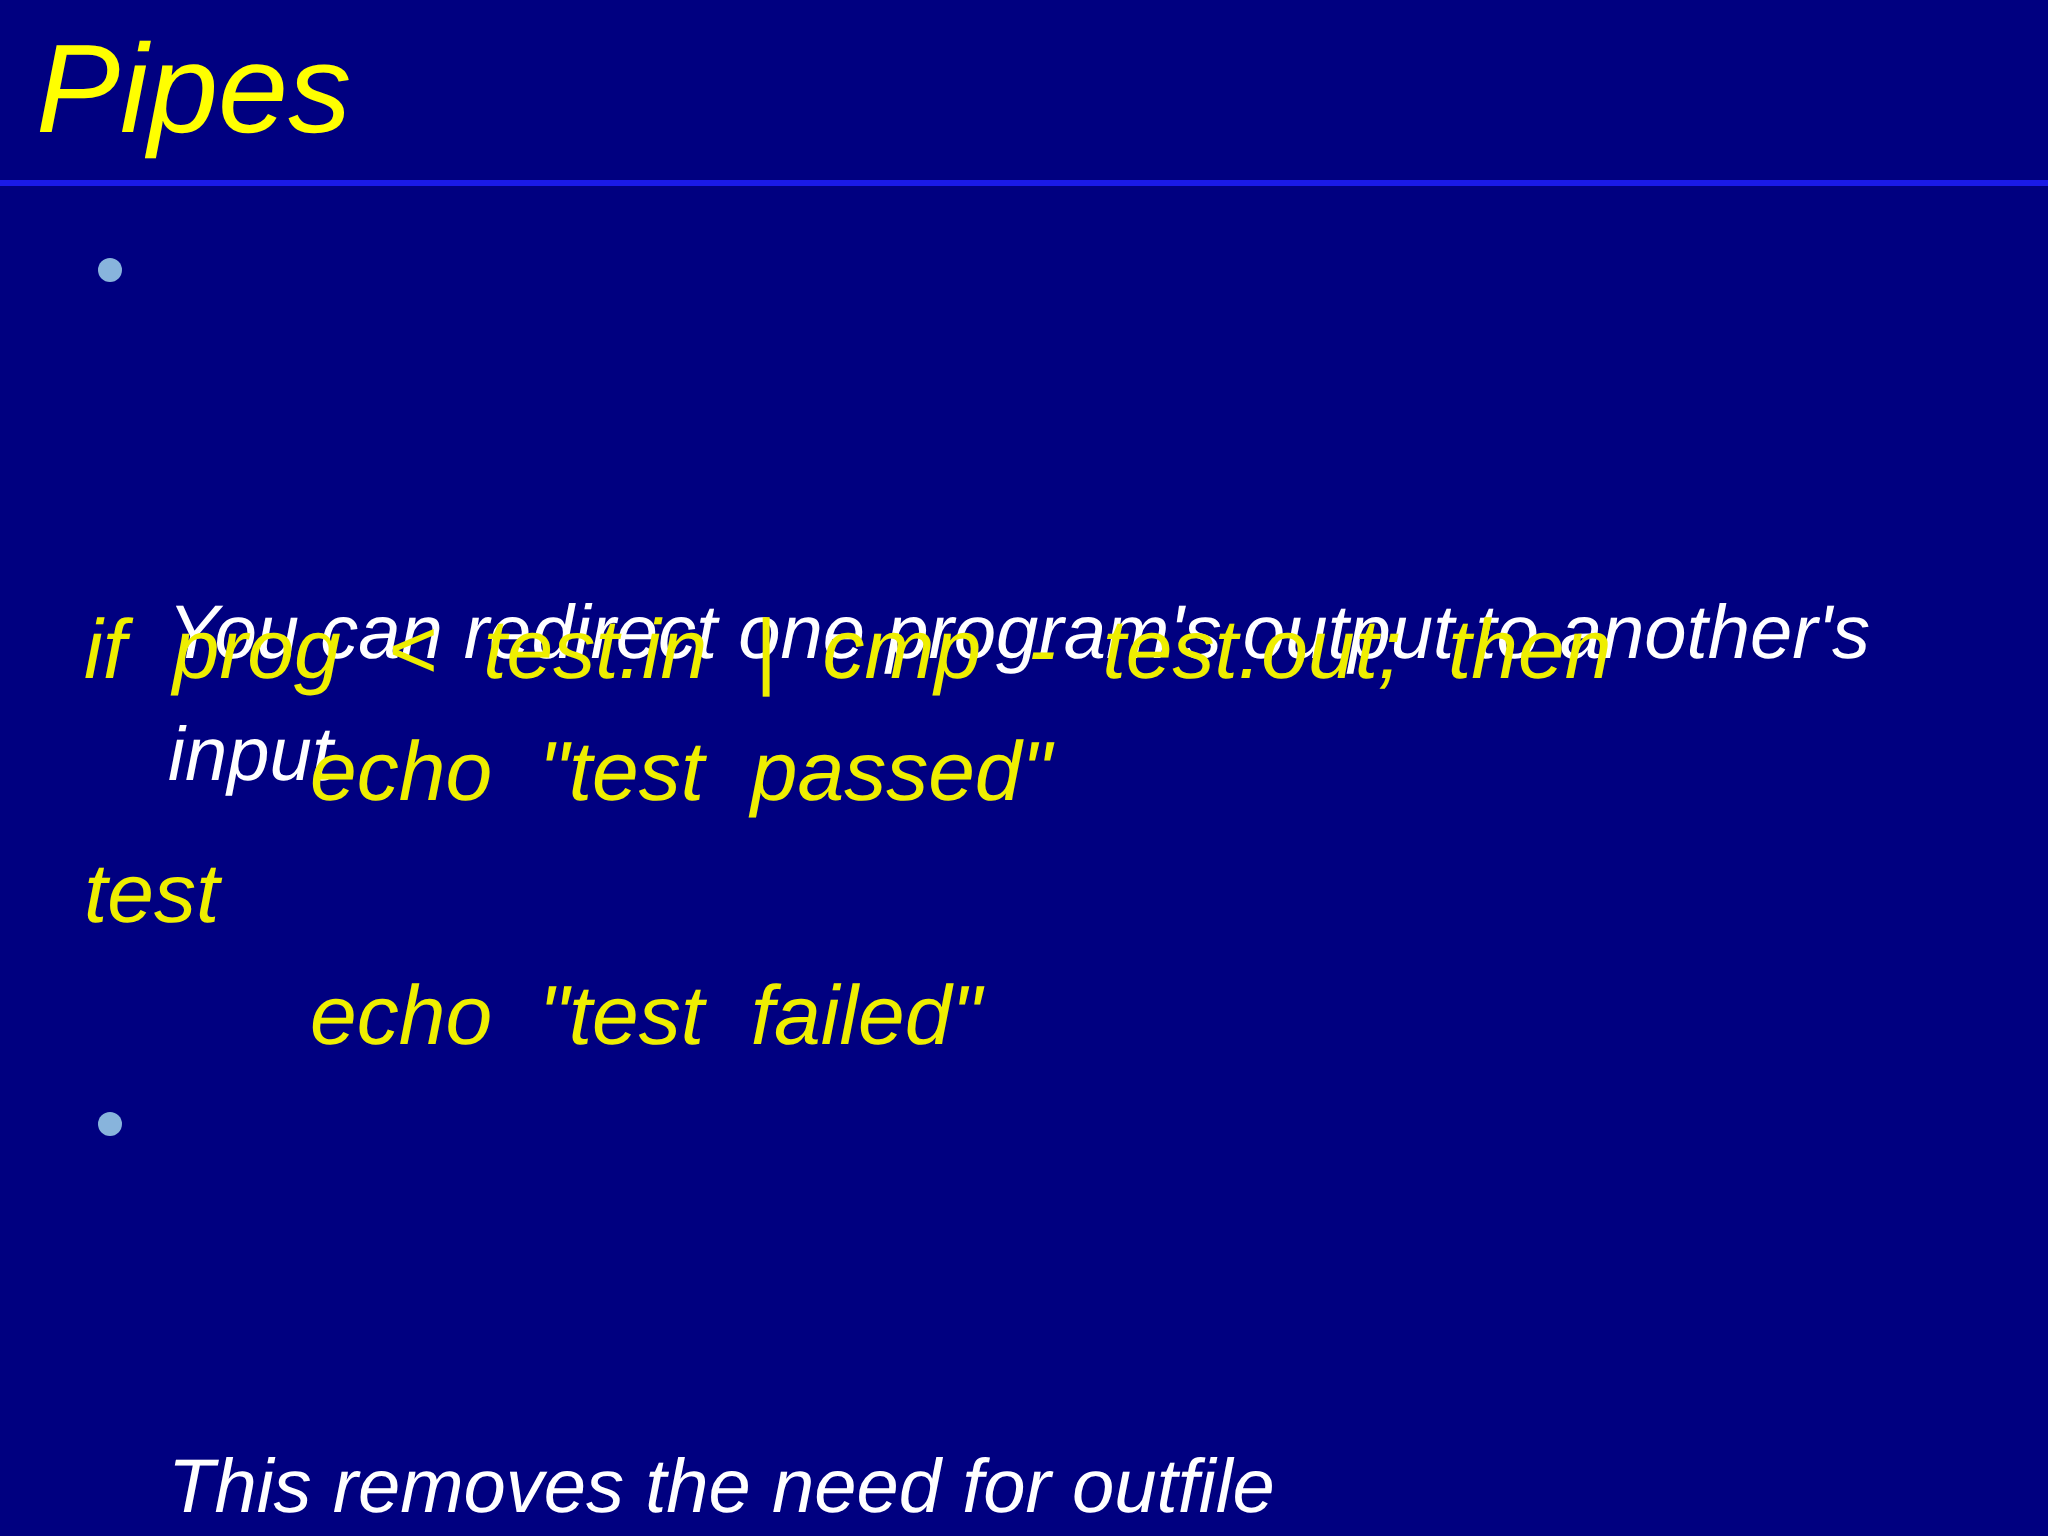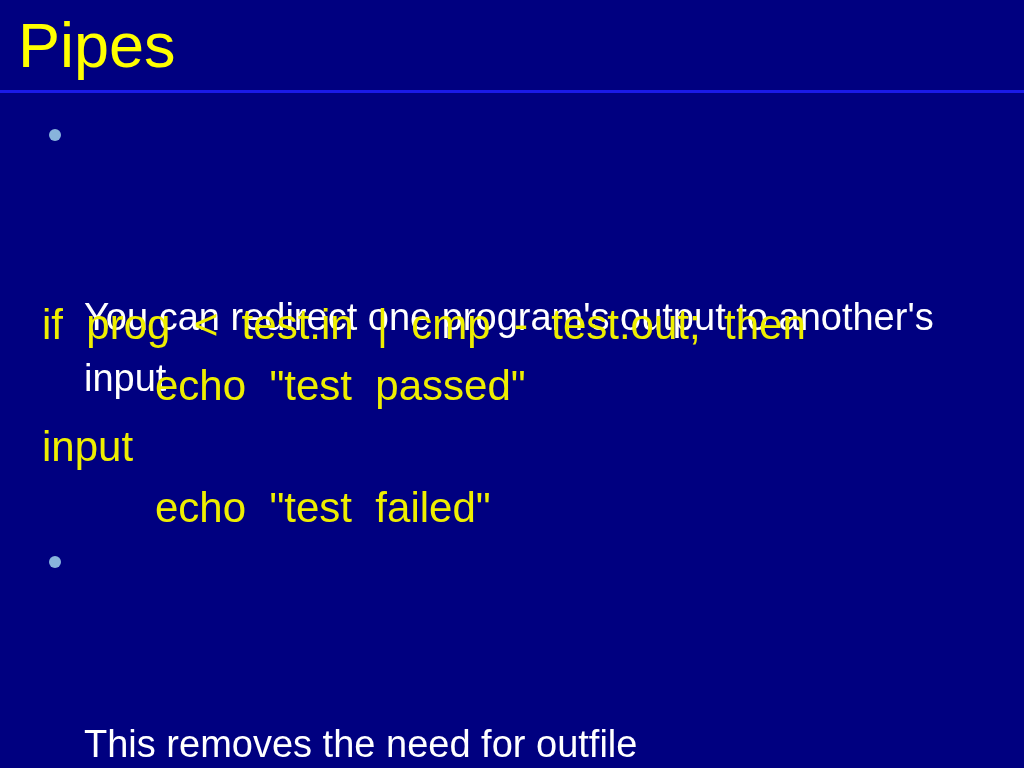--- a/index.html
+++ b/index.html
@@ -12,20 +12,21 @@
     overflow: hidden;
     font-family: "Liberation Sans", sans-serif;
   }
 
   #slide {
     position: relative;
     width: 1024px;
     height: 768px;
     background: #000080;
     box-sizing: border-box;
+    font-style: italic;
   }
 
   
   #slide-title {
     position: absolute;
     left: 18px;
     top: 2px;
     font-size: 63px;
     line-height: 86px;
     color: #FFFF00;
@@ -114,17 +115,17 @@
     <div class="bullet-item">
       <span class="bullet-marker"></span>
       <span class="bullet-text">This removes the need for outfile</span>
     </div>
 
   </div>
 
   <div id="code-block">
     <span class="code-line">if  prog  &lt;  test.in  |  cmp  -  test.out;  then</span>
     <span class="code-line indent">echo  "test  passed"</span>
-    <span class="code-line">input</span>
+    <span class="code-line">test</span>
     <span class="code-line indent">echo  "test  failed"</span>
   </div>
 
 </div>
 
 </body></html>

